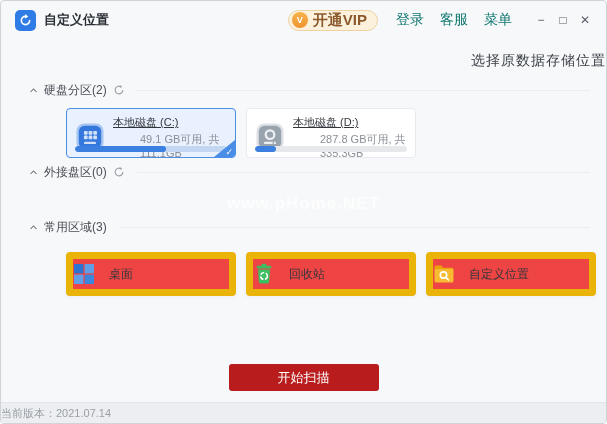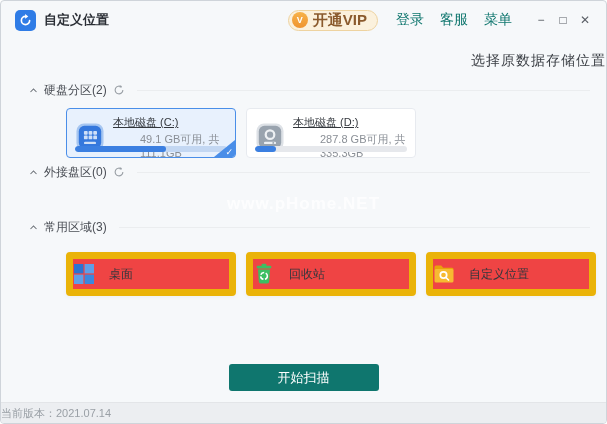--- a/index.html
+++ b/index.html
@@ -107,21 +107,21 @@
     box-shadow: 0 1px 4px rgba(120,130,140,.07);
     display: flex; align-items: center; justify-content: flex-start;
     gap: 14px; cursor: pointer;
   }
   .common-icon { width: 22px; height: 22px; }
   .common-label { font-size: 12px; color: #33373d; }
   
   .scan-btn {
     position: absolute; left: 50%; transform: translateX(-50%);
     bottom: 11px; width: 150px; height: 27px;
-    background: #0f766e; border: none; border-radius: 3px;
+    background: #b91c1c; border: none; border-radius: 3px;
     color: #fff; font-size: 13px; cursor: pointer;
     font-family: inherit;
   }
   
   .statusbar {
     flex: 0 0 21px; height: 21px;
     background: #eceef1; border-top: 1px solid #e3e5e8;
     font-size: 11px; color: #9aa0a6; line-height: 20px;
   }
 </style>

